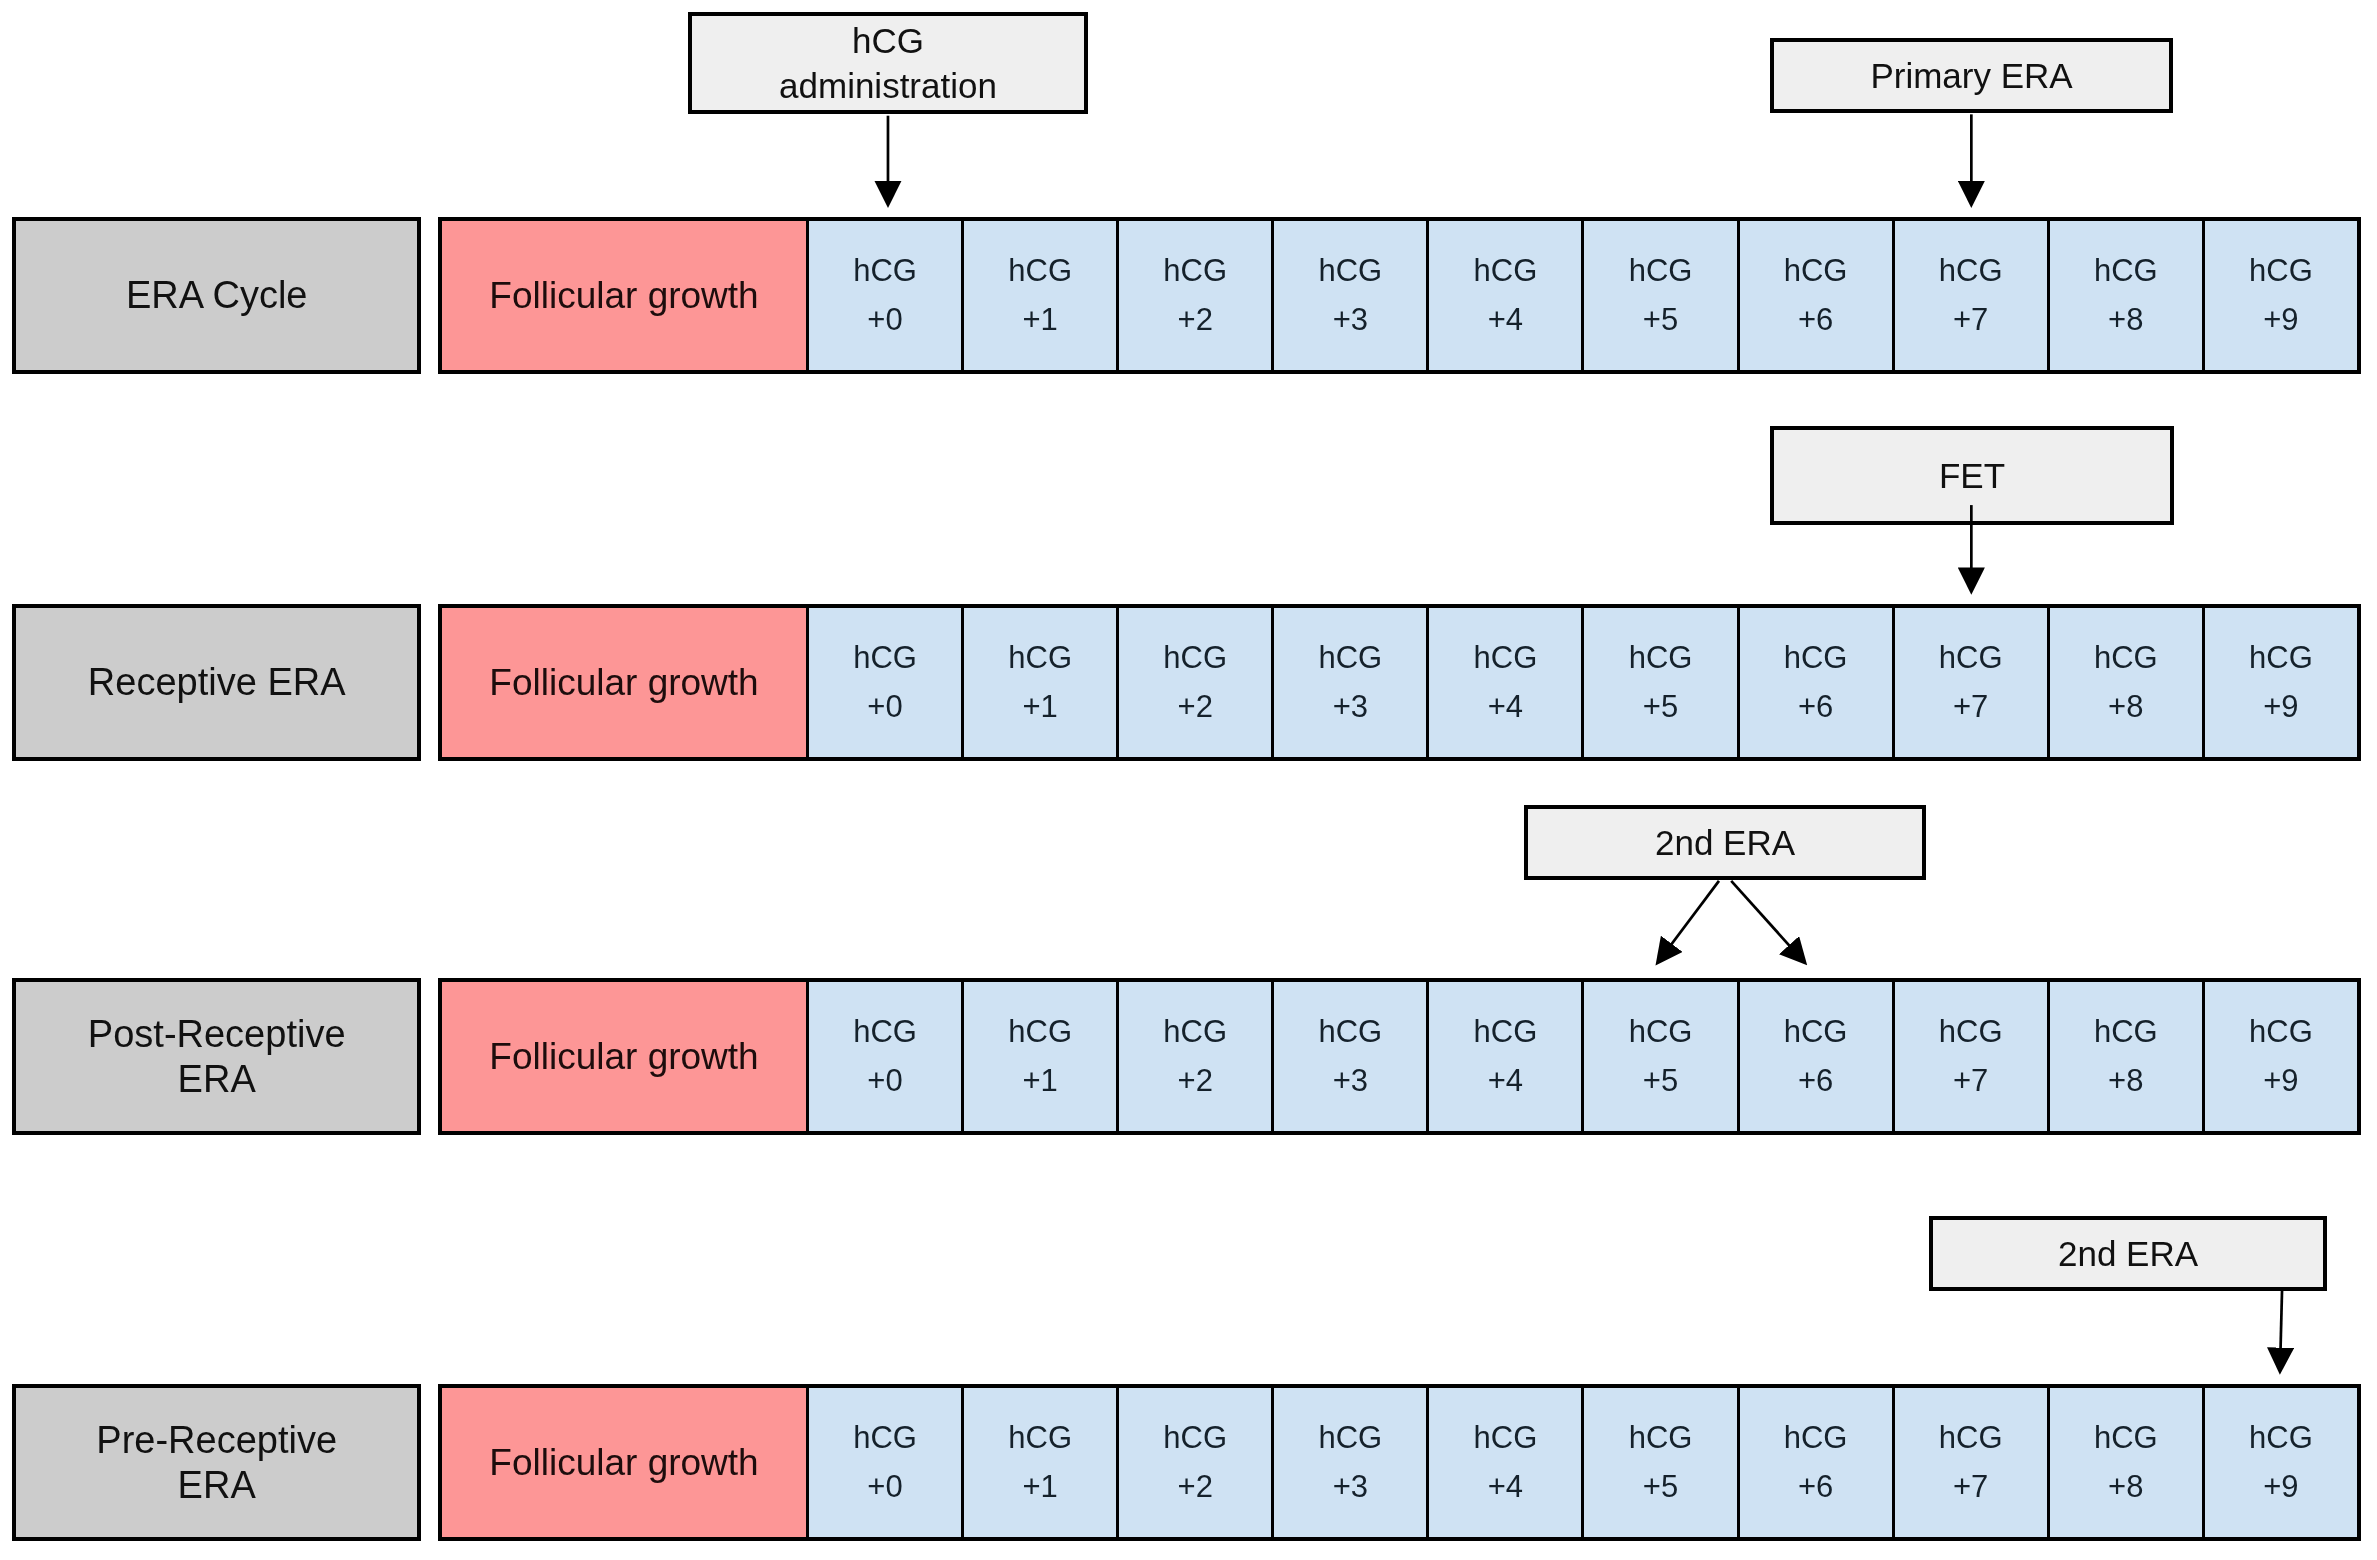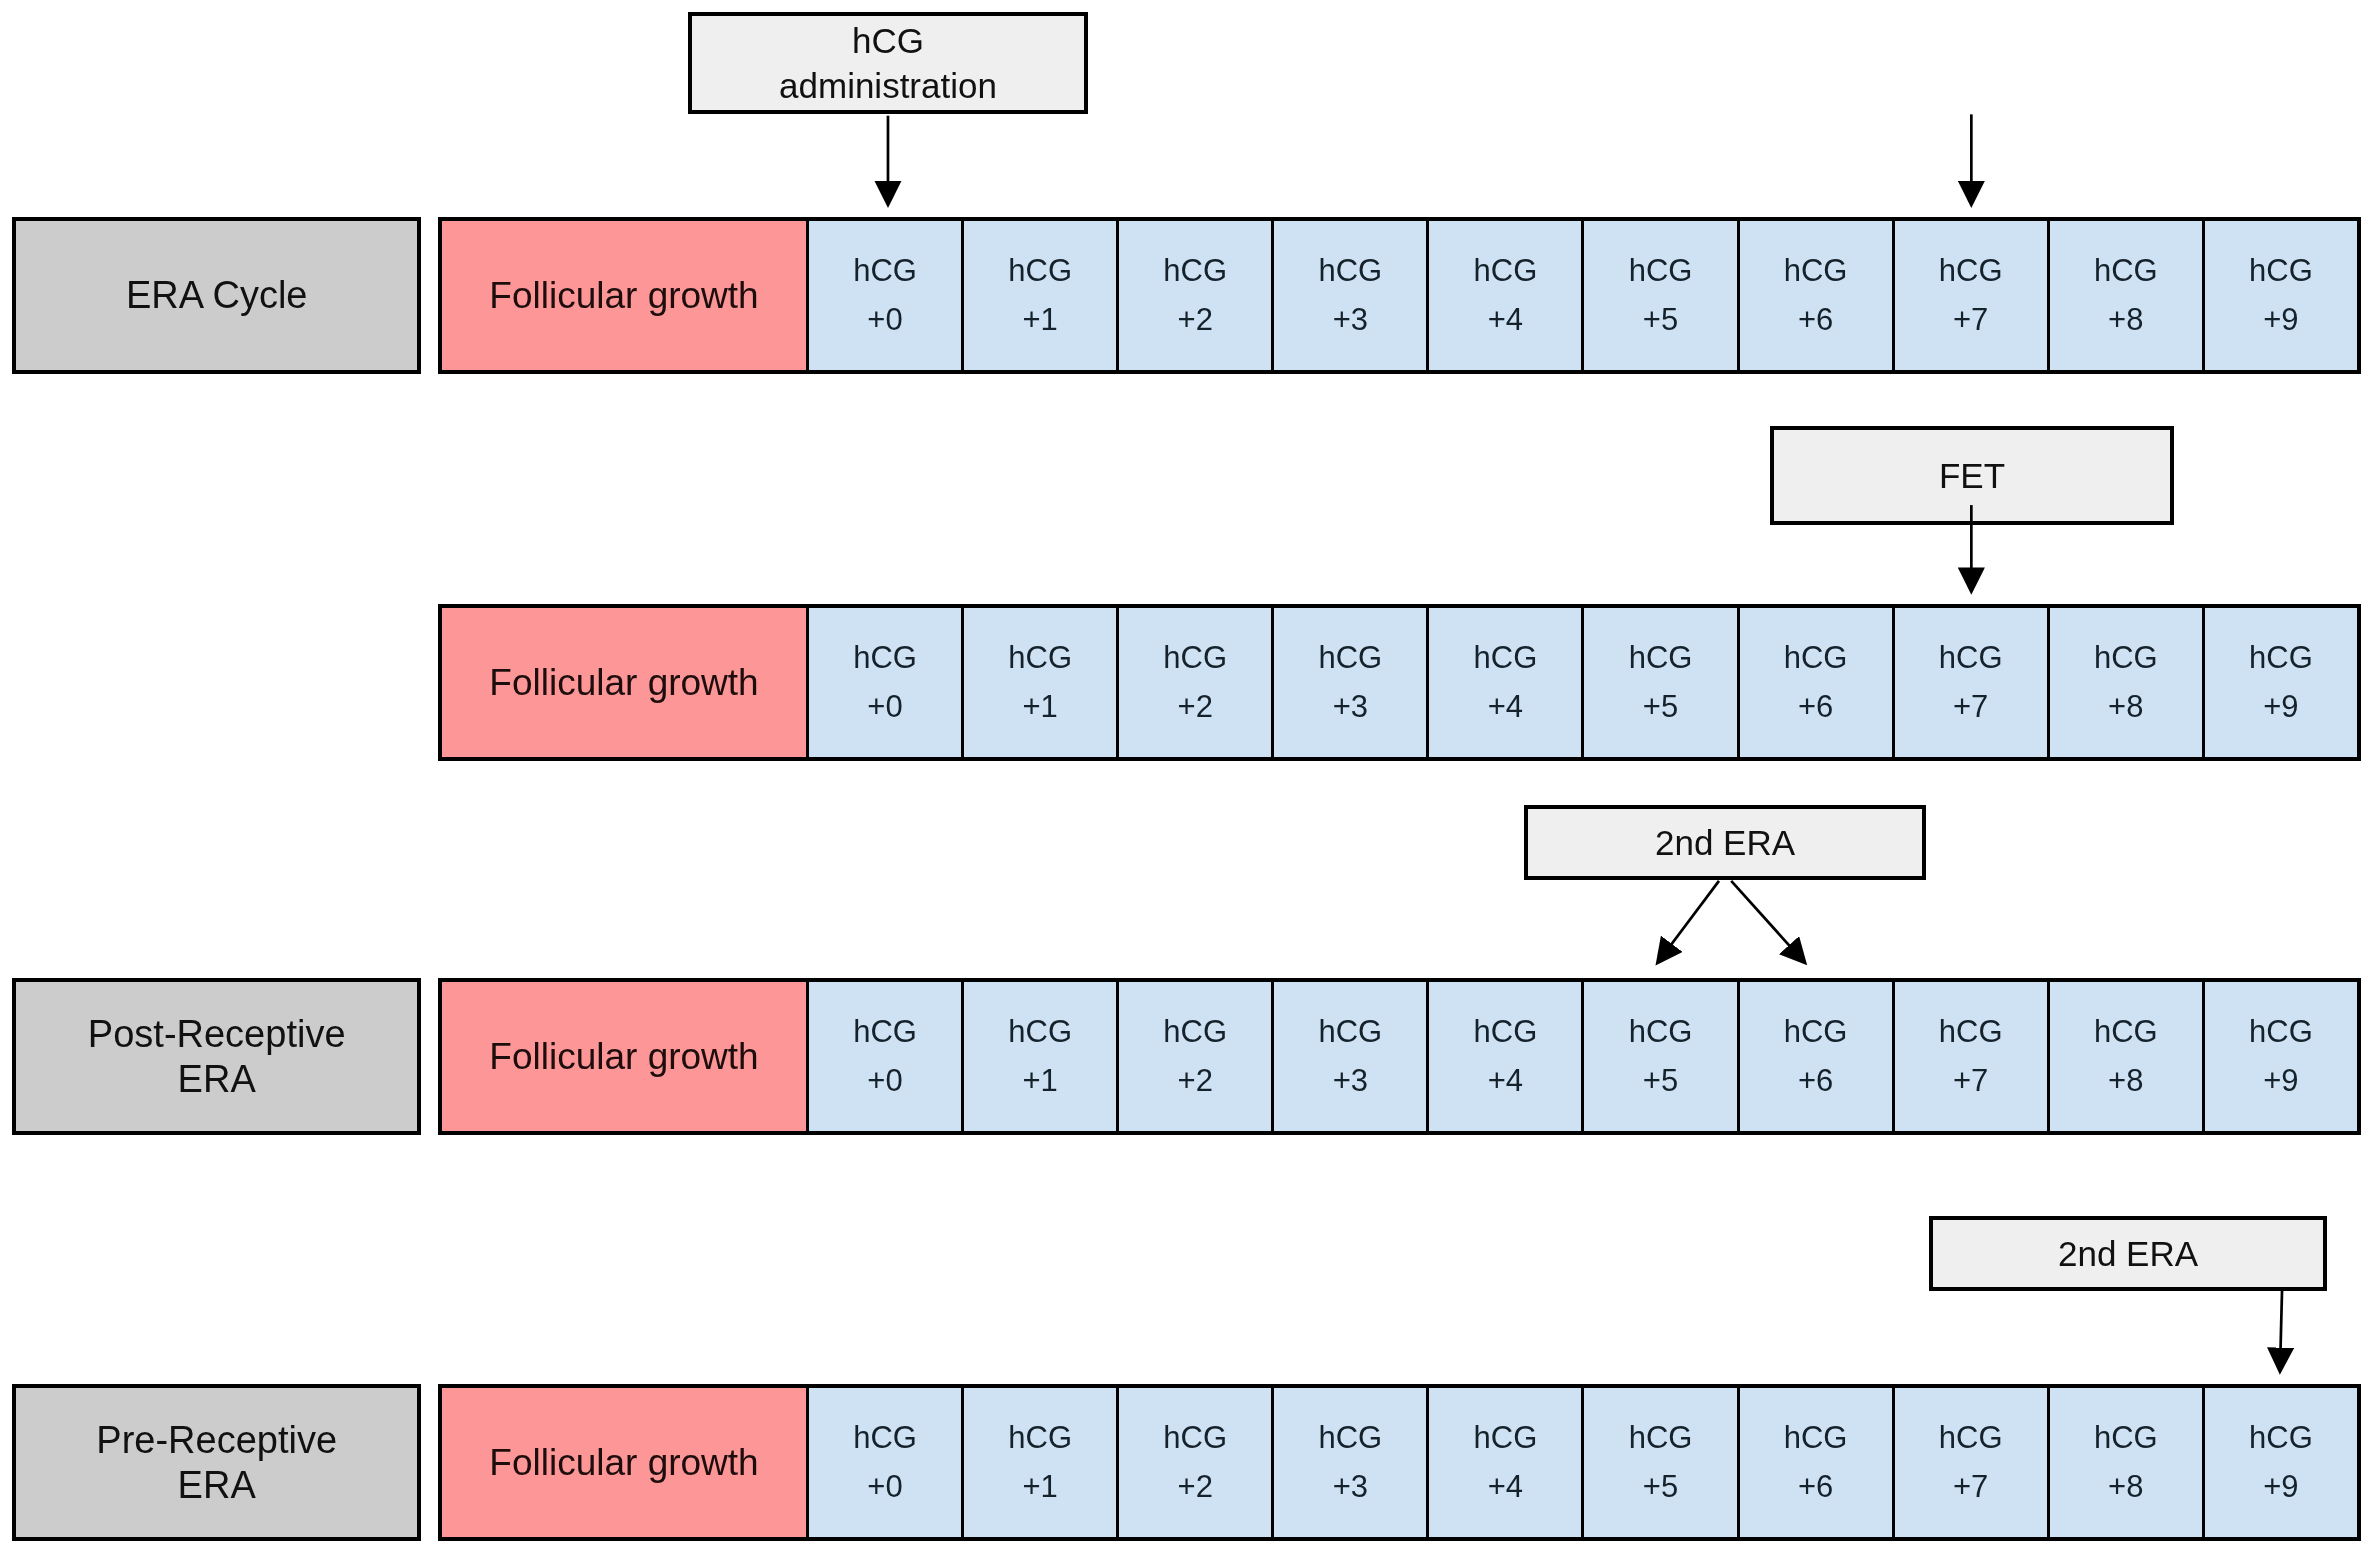--- a/index.html
+++ b/index.html
@@ -82,20 +82,24 @@
 <body>
 
 <div class="page">
 
   <div class="annotation" id="ann-hcg-administration">
 
   <div class="ann-line">hCG</div>
       <div class="ann-line">administration</div>
     </div>
 
+  <div class="annotation" id="ann-primary-era">
+
+  <div class="ann-line">Primary ERA</div>
+    </div>
 
   <div class="annotation" id="ann-fet">
 
   <div class="ann-line">FET</div>
     </div>
 
   <div class="annotation" id="ann-second-era-post">
 
   <div class="ann-line">2nd ERA</div>
     </div>
@@ -156,20 +160,24 @@
             <span>hCG</span>
             <span>+8</span>
           </div><div class="day-cell">
             <span>hCG</span>
             <span>+9</span>
           </div></div>
     </div>
   </div>
 
   <div class="row row-1">
+    <div class="row-label">
+
+    <div class="lbl-line">Receptive ERA</div>
+      </div>
     <div class="timeline">
       <div class="phase">Follicular growth</div>
       <div style="display:contents">
         
       <div class="day-cell">
             <span>hCG</span>
             <span>+0</span>
           </div><div class="day-cell">
             <span>hCG</span>
             <span>+1</span>

